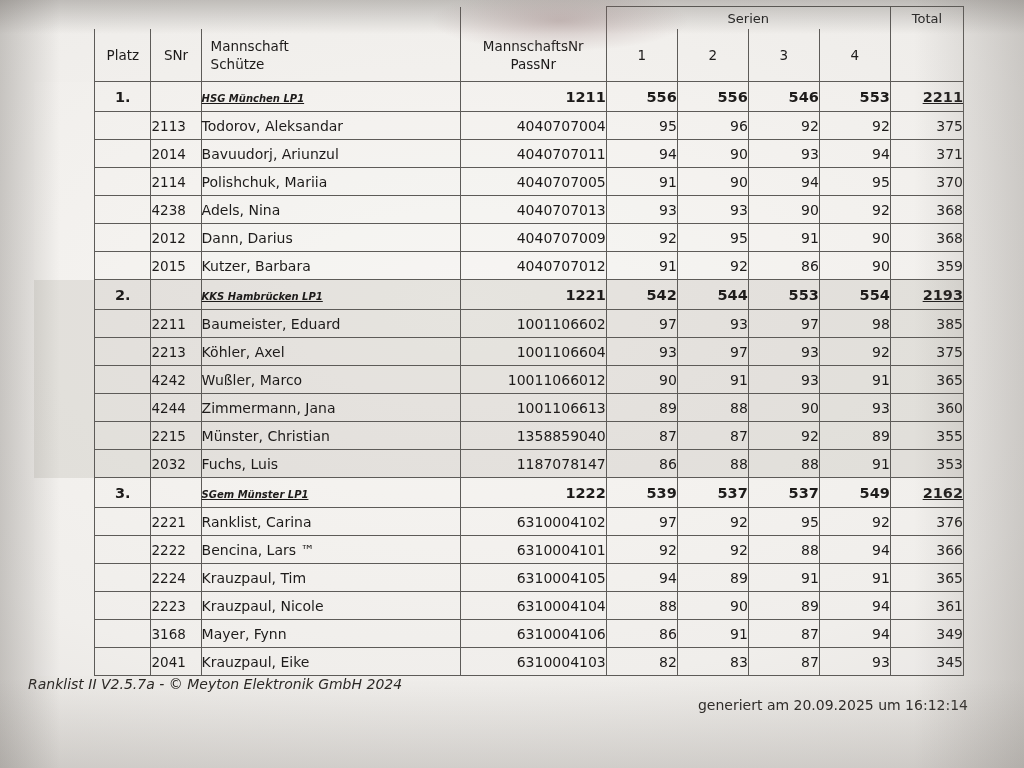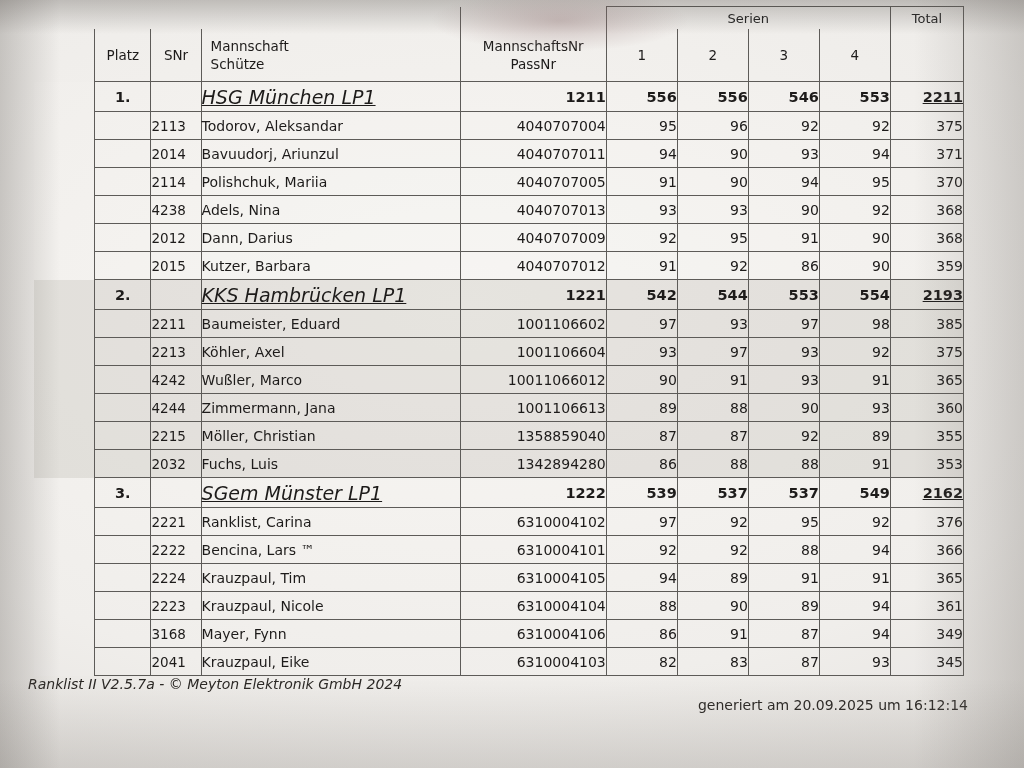--- a/index.html
+++ b/index.html
@@ -110,24 +110,24 @@
   td.name { text-align: left; padding-left: 9px; }
   td.platz { text-align: center; font-size: 14.5px; }
   td.snr { text-align: left; padding-right: 9px; font-size: 13.5px; }
 
   tr.team-row td {
     font-weight: bold;
     font-size: 14.5px;
     height: 29px;
   }
   tr.team-row td.name span.team-name {
-    font-weight: normal;
+    font-weight: bold;
     font-style: italic;
     text-decoration: underline;
-    font-size: 19px;
+    font-size: 10px;
   }
   tr.team-row td.total-cell {
     text-decoration: underline;
     font-weight: bold;
   }
 
   
   tr.shade-a td { background: rgba(163,158,152,0.20); }
   tr.shade-b td { background: rgba(255,255,255,0.08); }
 
@@ -339,34 +339,34 @@
             <td class="num">89</td>
             <td class="num">88</td>
             <td class="num">90</td>
             <td class="num">93</td>
             <td class="num">360</td>
           </tr>
           <tr class="shade-a">
             <td class="nb-left nb-top nb-bottom"></td>
             <td class="platz"></td>
             <td class="snr">2215</td>
-            <td class="name">Möller, Christian</td>
+            <td class="name">Münster, Christian</td>
             <td class="num">1358859040</td>
             <td class="num">87</td>
             <td class="num">87</td>
             <td class="num">92</td>
             <td class="num">89</td>
             <td class="num">355</td>
           </tr>
           <tr class="shade-a">
             <td class="nb-left nb-top nb-bottom"></td>
             <td class="platz"></td>
             <td class="snr">2032</td>
             <td class="name">Fuchs, Luis</td>
-            <td class="num">1342894280</td>
+            <td class="num">1187078147</td>
             <td class="num">86</td>
             <td class="num">88</td>
             <td class="num">88</td>
             <td class="num">91</td>
             <td class="num">353</td>
           </tr>
           <tr class="team-row shade-b">
             <td class="nb-left nb-top nb-bottom"></td>
             <td class="platz">3.</td>
             <td class="snr"></td>

